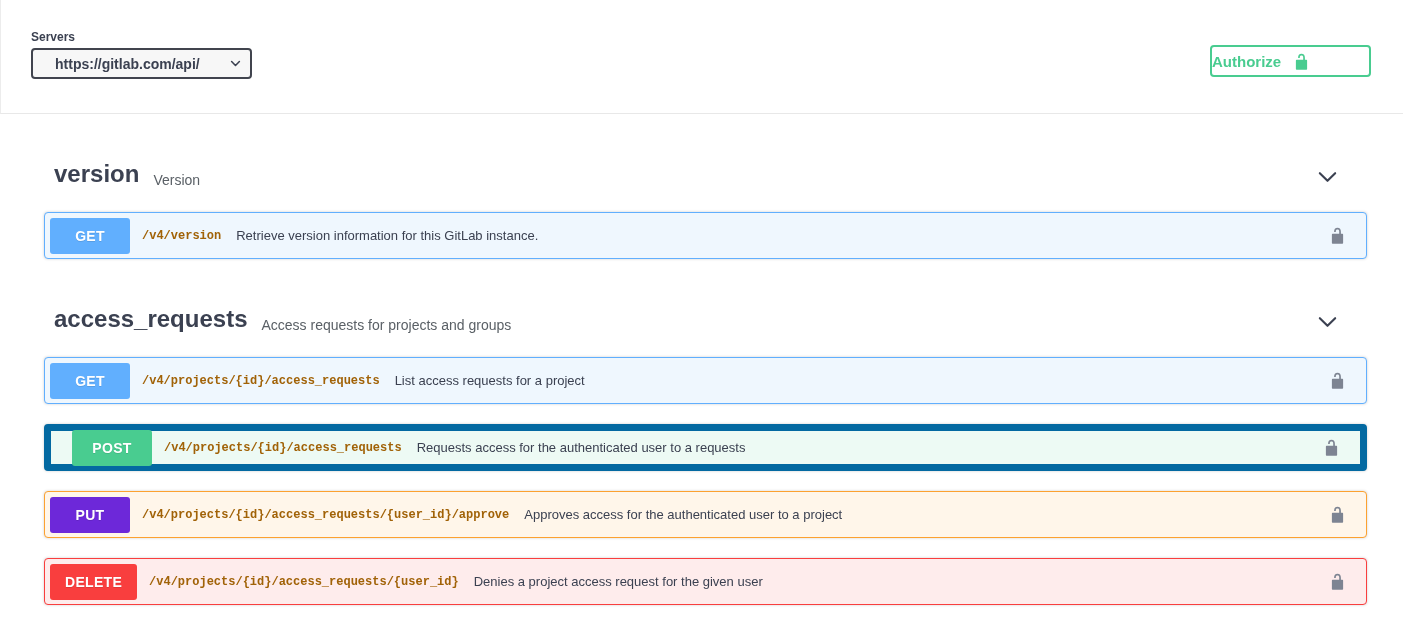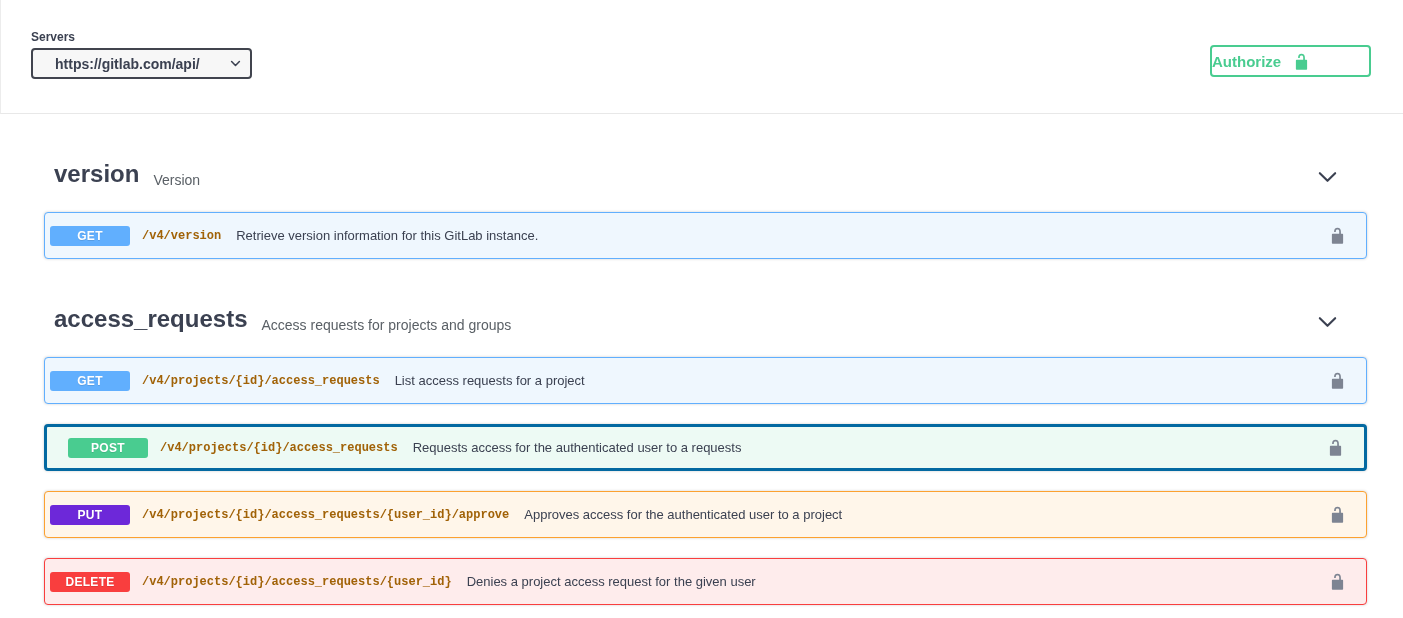--- a/index.html
+++ b/index.html
@@ -103,34 +103,34 @@
     display: flex;
     align-items: center;
     height: 47px;
     margin-bottom: 20px;
     border-radius: 4px;
     box-shadow: 0 0 3px rgba(0,0,0,.19);
     padding: 0 0 0 5px;
     cursor: pointer;
   }
   .opblock.get    { background: #eff7fe; border: 1px solid #61affe; }
-  .opblock.post   { background: #edfaf4; border: 3px solid #0369a1; padding-left: 21px; }
+  .opblock.post   { background: #edfaf4; border: 7px solid #0369a1; padding-left: 21px; }
   .opblock.put    { background: #fff6ea; border: 1px solid #fca130; }
   .opblock.delete { background: #feecec; border: 1px solid #f93e3e; }
 
   .method {
     display: inline-flex;
     align-items: center;
     justify-content: center;
     min-width: 80px;
     padding: 0 15px;
-    height: 20px;
+    height: 36px;
     border-radius: 3px;
     color: #fff;
-    font-size: 12px;
+    font-size: 14px;
     font-weight: bold;
     letter-spacing: .3px;
     text-align: center;
     text-shadow: 0 1px 0 rgba(0,0,0,.1);
   }
   .get    .method { background: #61affe; }
   .post   .method { background: #49cc90; }
   .put    .method { background: #6d28d9; }
   .delete .method { background: #f93e3e; }
 

